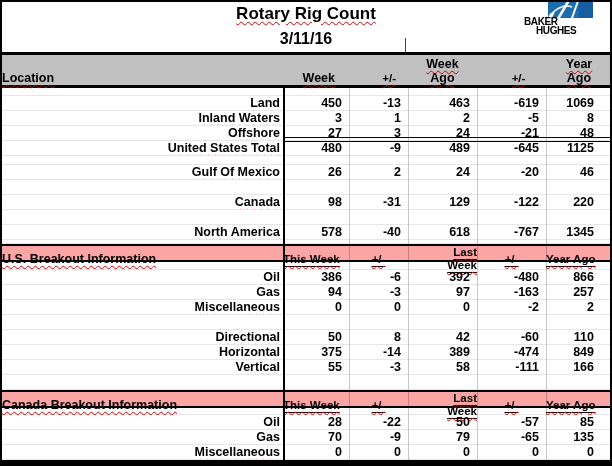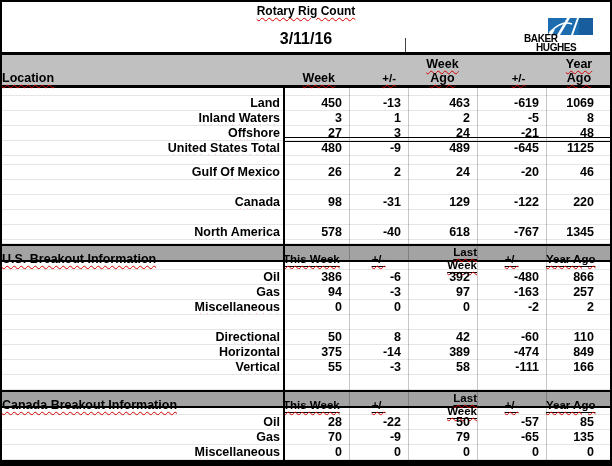--- a/index.html
+++ b/index.html
@@ -8,26 +8,26 @@
     font-family:"Liberation Sans",sans-serif;font-weight:bold;color:#000;
     overflow:hidden;margin:0 auto;
   }
   
   .b-top{position:absolute;left:0;top:0;width:612px;height:2px;background:#000;}
   .b-left{position:absolute;left:0;top:0;width:2px;height:460px;background:#000;}
   .b-right{position:absolute;right:0;top:0;width:2px;height:460px;background:#000;}
   .b-bottom{position:absolute;left:0;top:460px;width:612px;height:6px;background:#000;}
 
   
-  .title{position:absolute;left:0;top:4px;width:612px;text-align:center;font-size:12px;}
+  .title{position:absolute;left:0;top:4px;width:612px;text-align:center;font-size:17px;}
   .date{position:absolute;left:0;top:30px;width:612px;text-align:center;font-size:16px;}
   .vseg{position:absolute;left:405px;top:38px;width:1px;height:14px;background:#444;}
 
   
-  .logo{position:absolute;left:520px;top:1px;width:86px;height:42px;margin-top:17px;}
+  .logo{position:absolute;left:520px;top:1px;width:86px;height:42px;}
   .logo svg{position:absolute;left:28px;top:0;}
   .logo .l1{position:absolute;left:4px;top:16px;font-size:10px;line-height:10px;letter-spacing:-0.4px;}
   .logo .l2{position:absolute;left:16px;top:25px;font-size:10px;line-height:10px;letter-spacing:-0.4px;}
 
   
   .sq{text-decoration-line:underline;text-decoration-style:wavy;
       text-decoration-color:#d40000;text-decoration-thickness:1px;text-underline-offset:2px;}
   .u{text-decoration-line:underline;text-decoration-style:solid;
      text-decoration-color:#000;text-decoration-thickness:1px;text-underline-offset:3px;}
 
@@ -52,21 +52,21 @@
   .spacer{border-bottom:1px solid #e6e6e6;box-sizing:border-box;}
   .h4{height:4px;} .h7{height:7px;} .h8{height:8px;} .h9{height:9px;} .h15{height:15px;}
   .c{overflow:hidden;white-space:nowrap;}
   .c.label{text-align:right;padding-right:3px;}
   .c.num{text-align:right;padding-right:7px;}
   .c.num.last{padding-right:18px;}
 
   
   .band{
     display:grid;grid-template-columns:283px 66px 59px 69px 69px 66px;
-    height:18px;background:#a3a3a3;border-top:2px solid #000;border-bottom:2px solid #000;
+    height:18px;background:#fca5a5;border-top:2px solid #000;border-bottom:2px solid #000;
     box-sizing:border-box;align-items:center;font-size:11.5px;line-height:13px;
   }
   .band .title-cell{text-align:left;padding-left:2px;font-size:12.5px;}
   .band .bh-tw{text-align:left;}
   .band .bh-pm{text-align:center;}
   .band .bh-lw{text-align:right;padding-left:21px;}
   .band .bh-ya{text-align:left;padding-right:4px;}
 
   
   .vline{position:absolute;top:88px;height:372px;width:1px;background:rgba(0,0,0,0.22);pointer-events:none;}

